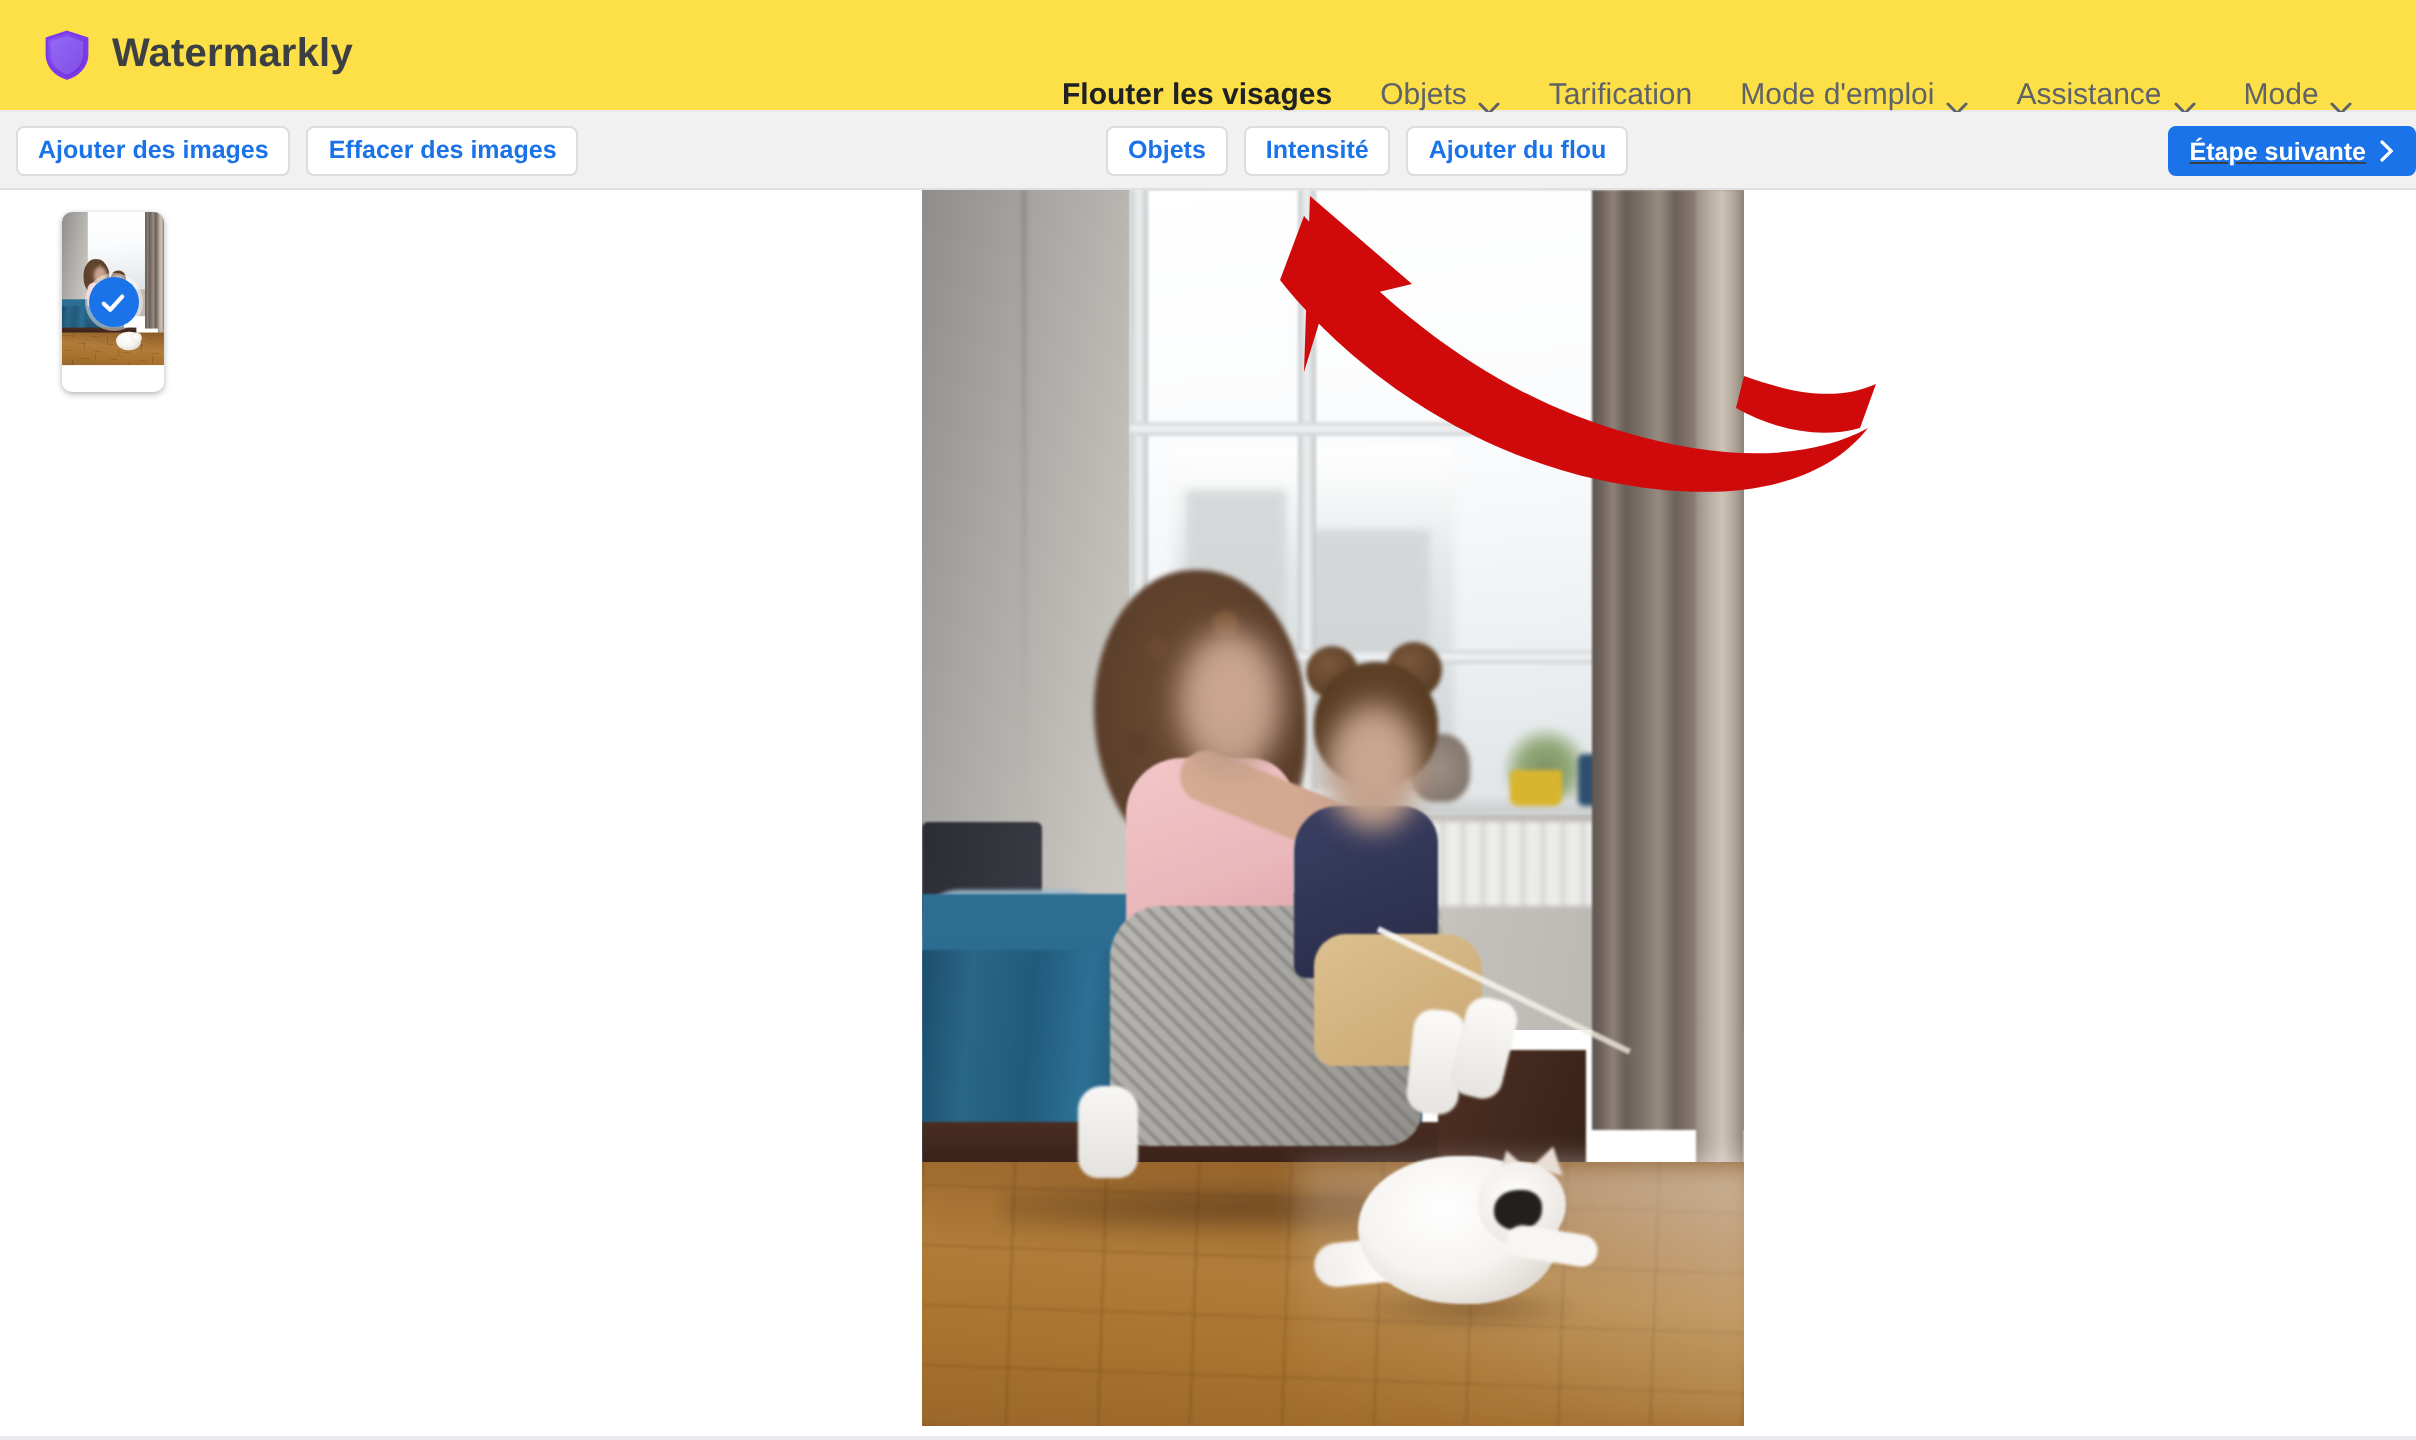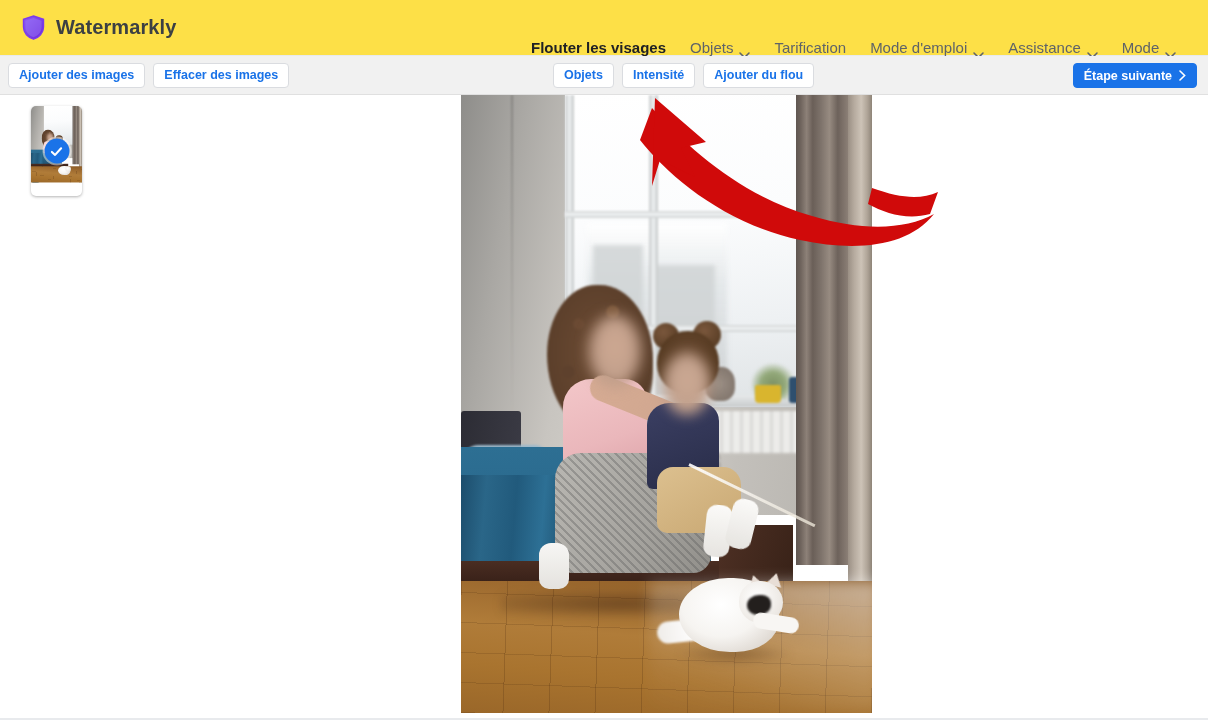--- a/index.html
+++ b/index.html
@@ -70,22 +70,22 @@
   }
   .tb-left {
     position:absolute; left:8px; top:0; height:39px;
     display:flex; align-items:center; gap:8px;
   }
   .tb-center {
     position:absolute; left:553px; top:0; height:39px;
     display:flex; align-items:center; gap:8px;
   }
   .tb-right {
-    position:absolute; right:11px; top:0; height:39px;
-    display:flex; align-items:center;
+    position:absolute; right:0px; top:0; height:39px;
+    display:flex; align-items:center;text-decoration:underline;
   }
   .btn {
     background:#ffffff;
     border:1px solid #dadce0;
     border-radius:4px;
     color:#1a73e8;
     font-family:"Liberation Sans", sans-serif;
     font-size:12.5px;
     font-weight:600;
     height:25px;

